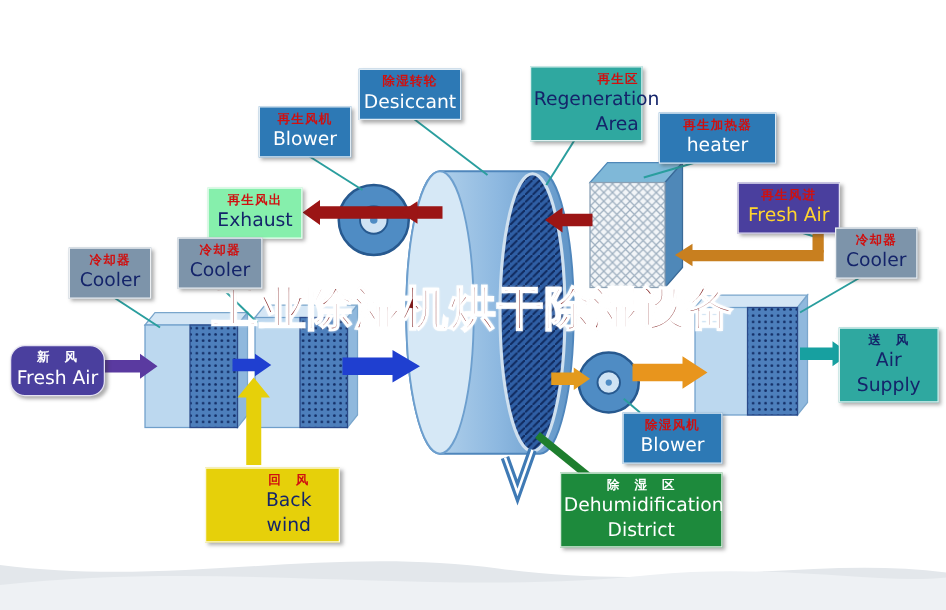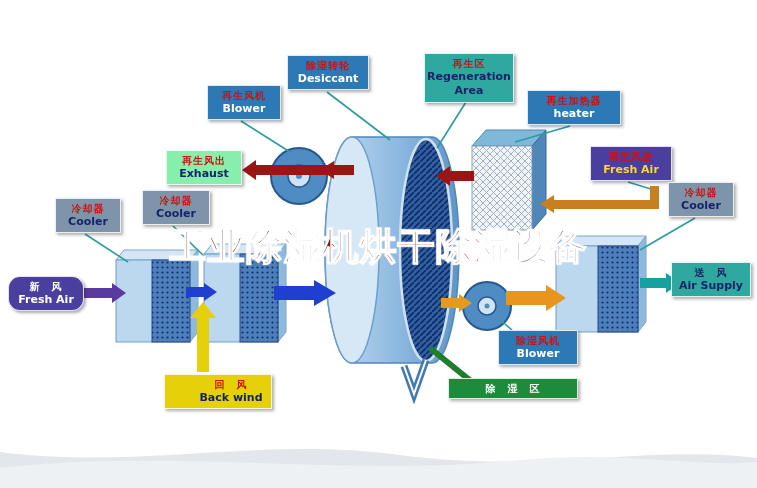--- a/index.html
+++ b/index.html
@@ -13,21 +13,21 @@
     z-index:6;font-size:37px;font-weight:bold;white-space:nowrap;
     color:#7f1d1d;-webkit-text-stroke:1.2px #ffffff;
     text-shadow:0 0 2px #fff,0 0 2px #fff;letter-spacing:1px;
   }
   .lbl{
     position:absolute;z-index:10;text-align:center;padding:3px 2px;
     border:1px solid rgba(255,255,255,.85);
     box-shadow:2px 2px 3px rgba(50,50,50,.4);line-height:1.3;
   }
   .lbl .zh{display:block;font-size:10px;font-weight:bold;letter-spacing:1px;}
-  .lbl .en{display:block;font-size:11px;font-weight:bold;}
+  .lbl .en{display:block;font-size:15px;font-weight:normal;}
   .bg-blue{background:#2d79b5}.bg-teal{background:#2fa8a0}.bg-orange{background:#86efac}
   .bg-gray{background:#7d94aa}.bg-purple{background:#4a3f9e}.bg-yellow{background:#e6d00a}
   .bg-green{background:#1d8a3c}
   .t-red{color:#cf1010}.t-white{color:#ffffff}.t-navy{color:#14246a}.t-yellow{color:#ffd52e}
 </style>
 </head>
 <body>
 
 <div class="stage">
 
@@ -136,21 +136,21 @@
   <div class="lbl bg-blue" style="left:207px;top:85px;width:68px;">
     <span class="zh t-red">再生风机</span>
     <span class="en t-white">Blower</span>
   </div>
 
   <div class="lbl bg-blue" style="left:287px;top:55px;width:76px;">
     <span class="zh t-red">除湿转轮</span>
     <span class="en t-white">Desiccant</span>
   </div>
 
-  <div class="lbl bg-teal" style="left:424px;top:53px;width:84px;">
+  <div class="lbl bg-teal" style="left:424px;top:53px;width:84px;text-align:right;">
     <span class="zh t-red">再生区</span>
     <span class="en t-navy">Regeneration Area</span>
   </div>
 
   <div class="lbl bg-blue" style="left:527px;top:90px;width:88px;">
     <span class="zh t-red">再生加热器</span>
     <span class="en t-white">heater</span>
   </div>
 
   <div class="lbl bg-orange" style="left:166px;top:150px;width:70px;">
@@ -193,15 +193,16 @@
     <span class="en t-navy">Back wind</span>
   </div>
 
   <div class="lbl bg-blue" style="left:498px;top:330px;width:74px;">
     <span class="zh t-red">除湿风机</span>
     <span class="en t-white">Blower</span>
   </div>
 
   <div class="lbl bg-green" style="left:448px;top:378px;width:124px;">
     <span class="zh t-white">除　湿　区</span>
+    <span class="en t-white">Dehumidification District</span>
   </div>
 
 </div>
 
 </body></html>

